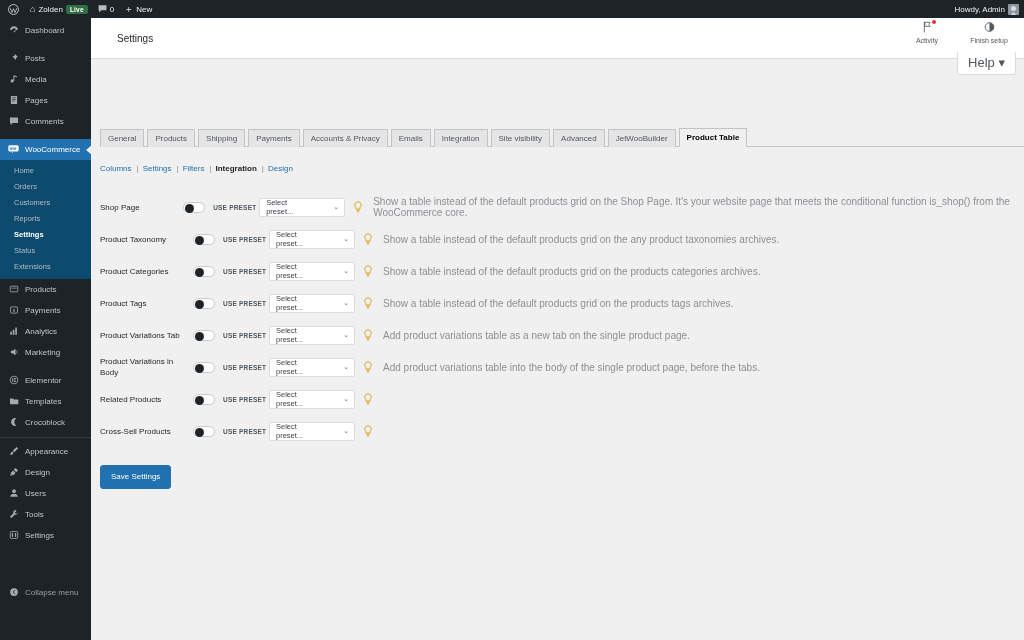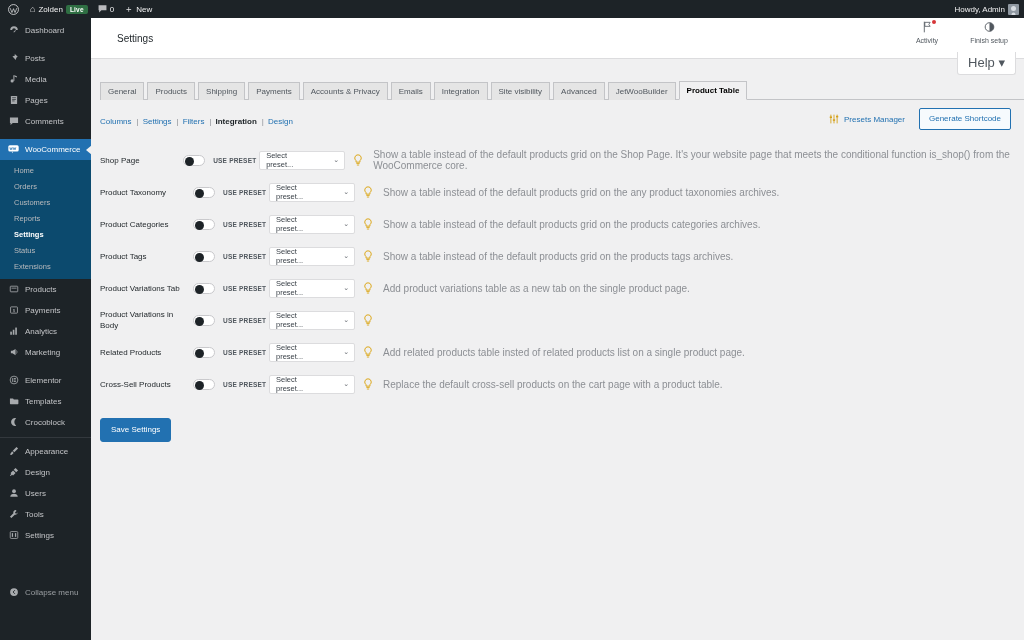--- a/index.html
+++ b/index.html
@@ -96,21 +96,21 @@
   }
   #help-tab {
     position: absolute; right: 8px; top: 34px;
     background: #fff; border: 1px solid #dcdcde; border-top: none;
     font-size: 13px; color: #50575e; padding: 3px 10px 4px;
     border-radius: 0 0 3px 3px;
     margin-left: 14px;
   }
 
   
-  #tabs-wrap { padding: 22px 0 0 9px; position: relative; }
+  #tabs-wrap { padding: 22px 0 0 9px; position: relative; margin-top: 47px; }
   #tabs {
     display: flex; align-items: flex-end; gap: 3px;
     border-bottom: 1px solid #c3c4c7; padding-left: 0; height: 19px;
   }
   .tab {
     font-size: 8px; color: #50575e; background: #e5e5e5;
     border: 1px solid #c3c4c7; border-bottom: none;
     padding: 3px 7px 3px; line-height: 11px;
     position: relative; top: 1px; white-space: nowrap;
   }
@@ -467,34 +467,20 @@
     <span class="subnav-link">Columns</span>
     <span class="subnav-sep">|</span>
     <span class="subnav-link">Settings</span>
     <span class="subnav-sep">|</span>
     <span class="subnav-link">Filters</span>
     <span class="subnav-sep">|</span>
     <span class="subnav-link current">Integration</span>
     <span class="subnav-sep">|</span>
     <span class="subnav-link">Design</span>
 
-    <div class="subnav-right">
-      <div id="presets-manager">
-        <span class="sliders-icon">
-          <svg width="10" height="10" viewBox="0 0 16 16">
-              <path d="M3 1v14M8 1v14M13 1v14" stroke="#d4a017" stroke-width="1.4"></path>
-              <rect x="1.2" y="4" width="3.6" height="2.4" fill="#d4a017"></rect>
-              <rect x="6.2" y="8.5" width="3.6" height="2.4" fill="#d4a017"></rect>
-              <rect x="11.2" y="3" width="3.6" height="2.4" fill="#d4a017"></rect>
-            </svg>
-        </span>
-        <span>Presets Manager</span>
-      </div>
-      <div id="generate-shortcode">Generate Shortcode</div>
-    </div>
   </div>
 
   <div id="settings-rows">
 
     <div class="srow">
       <div class="srow-label">Shop Page</div>
       <div class="toggle">
           <span class="knob"></span>
         </div>
       <div class="use-preset">USE PRESET</div>
@@ -602,58 +588,57 @@
         <span>Select preset...</span>
         <span class="caret">⌄</span>
       </div>
       <div class="bulb">
         <svg width="10" height="13" viewBox="0 0 12 16">
             <path d="M6 1a4 4 0 00-2.4 7.2V10h4.8V8.2A4 4 0 006 1z" fill="none" stroke="#dba617" stroke-width="1.2"></path>
             <rect x="4" y="11" width="4" height="1.1" fill="#dba617"></rect>
             <rect x="4.6" y="13" width="2.8" height="1.1" fill="#dba617"></rect>
           </svg>
       </div>
+      <div class="srow-desc">Add product variations table into the body of the single product page, before the tabs.</div>
     </div>
 
     <div class="srow">
       <div class="srow-label">Related Products</div>
       <div class="toggle">
           <span class="knob"></span>
         </div>
       <div class="use-preset">USE PRESET</div>
       <div class="preset-select">
         <span>Select preset...</span>
         <span class="caret">⌄</span>
       </div>
       <div class="bulb">
         <svg width="10" height="13" viewBox="0 0 12 16">
             <path d="M6 1a4 4 0 00-2.4 7.2V10h4.8V8.2A4 4 0 006 1z" fill="none" stroke="#dba617" stroke-width="1.2"></path>
             <rect x="4" y="11" width="4" height="1.1" fill="#dba617"></rect>
             <rect x="4.6" y="13" width="2.8" height="1.1" fill="#dba617"></rect>
           </svg>
       </div>
-      <div class="srow-desc">Add related products table insted of related products list on a single product page.</div>
     </div>
 
     <div class="srow">
       <div class="srow-label">Cross-Sell Products</div>
       <div class="toggle">
           <span class="knob"></span>
         </div>
       <div class="use-preset">USE PRESET</div>
       <div class="preset-select">
         <span>Select preset...</span>
         <span class="caret">⌄</span>
       </div>
       <div class="bulb">
         <svg width="10" height="13" viewBox="0 0 12 16">
             <path d="M6 1a4 4 0 00-2.4 7.2V10h4.8V8.2A4 4 0 006 1z" fill="none" stroke="#dba617" stroke-width="1.2"></path>
             <rect x="4" y="11" width="4" height="1.1" fill="#dba617"></rect>
             <rect x="4.6" y="13" width="2.8" height="1.1" fill="#dba617"></rect>
           </svg>
       </div>
-      <div class="srow-desc">Replace the default cross-sell products on the cart page with a product table.</div>
     </div>
 
   </div>
 
   <button id="save-settings">Save Settings</button>
 </div>
 
 </body></html>

